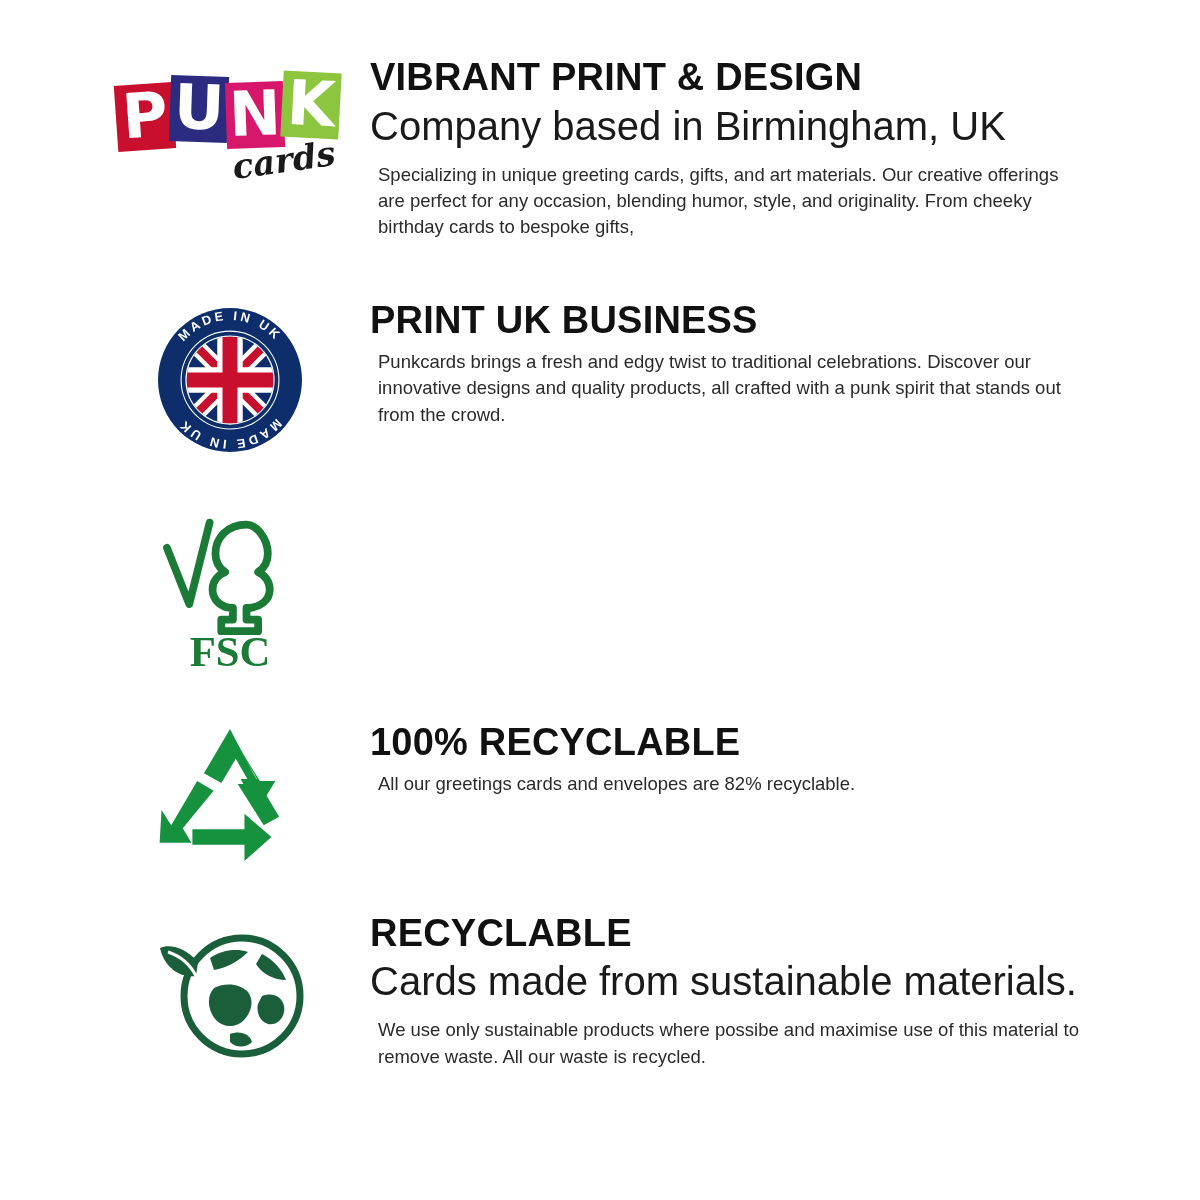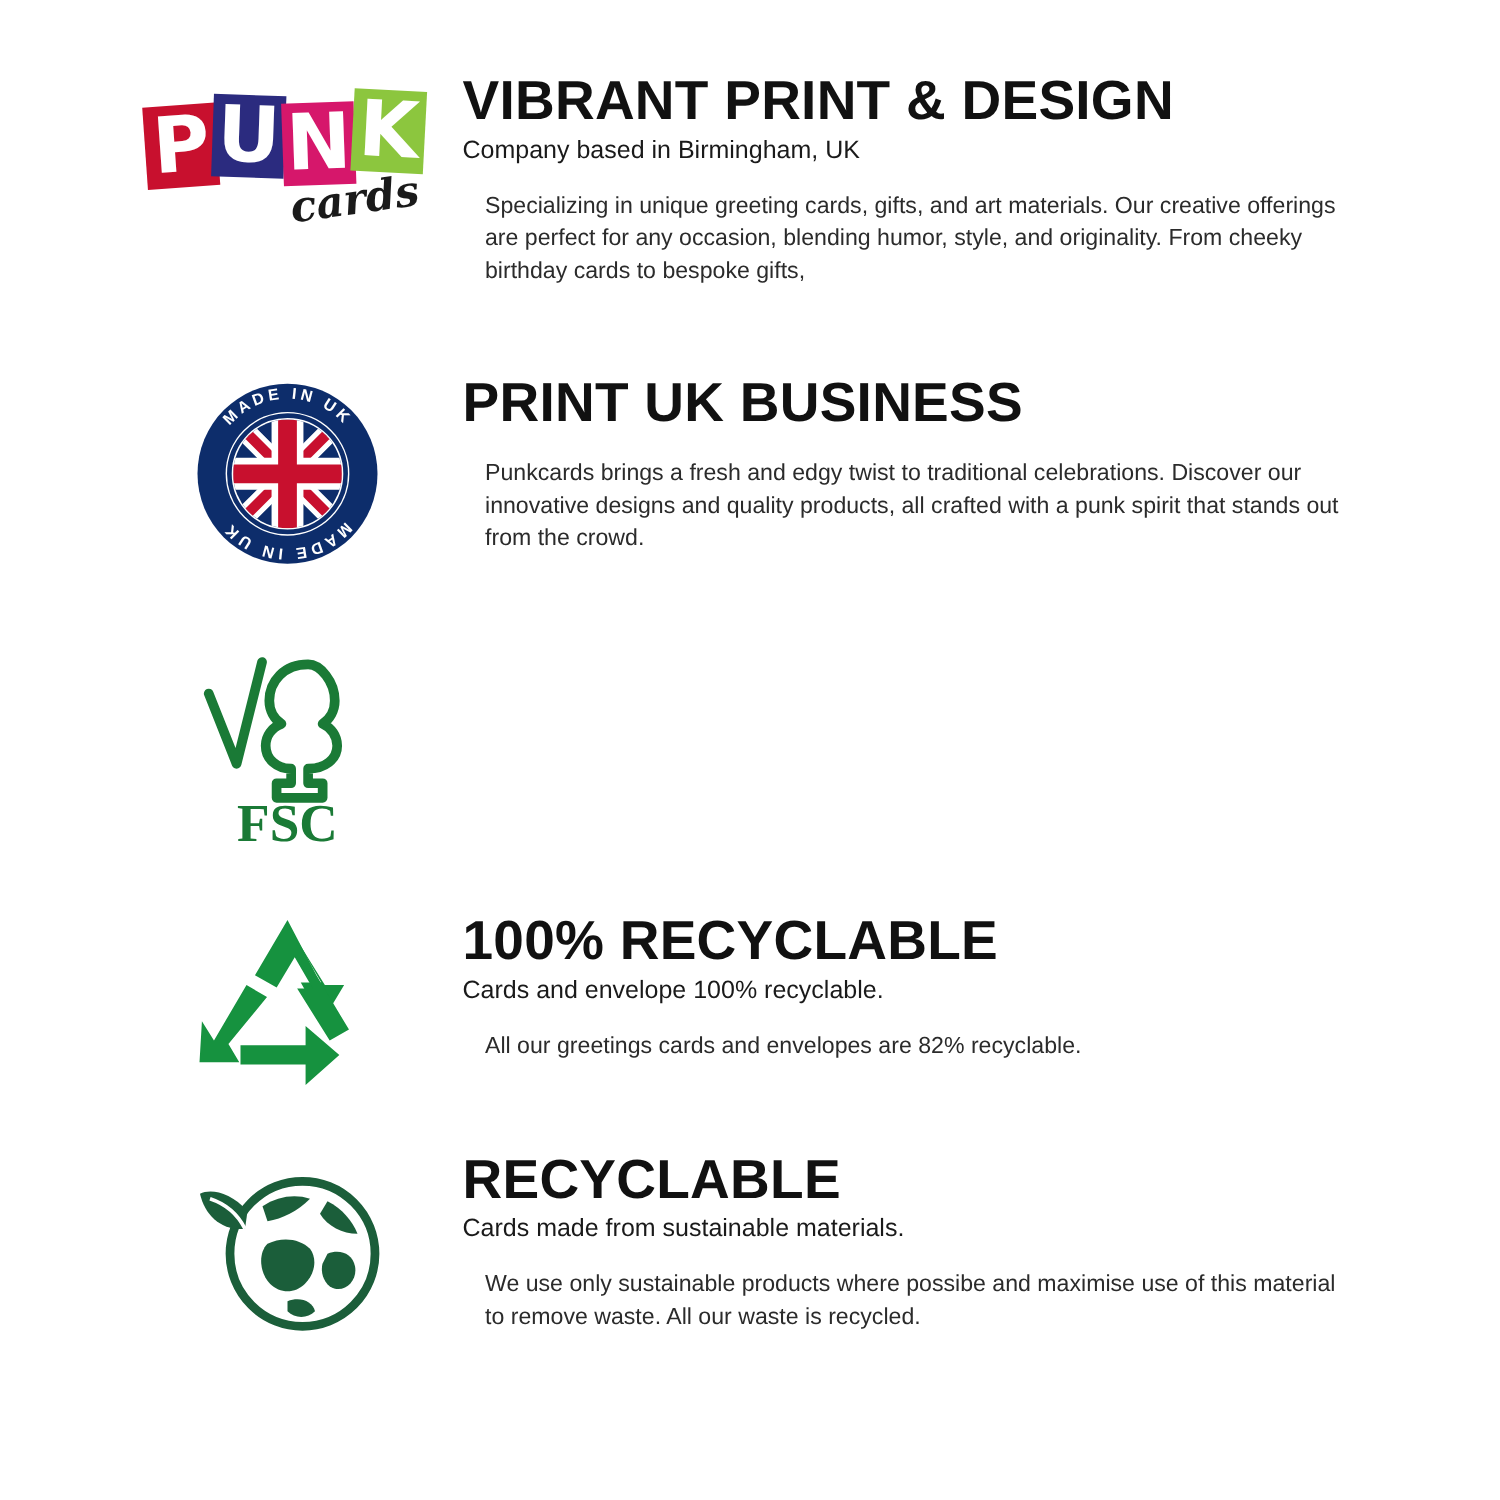--- a/index.html
+++ b/index.html
@@ -31,38 +31,38 @@
     display: flex;
     align-items: center;
     justify-content: center;
     padding-top: 10px;
   }
   .feature-text {
     flex: 1;
     padding-top: 4px;
   }
   .feature-title {
-    font-size: 44px;
+    font-size: 38px;
     font-weight: bold;
     letter-spacing: 0.2px;
     line-height: 1.12;
     margin: 0 0 4px 0;
     color: #111111;
   }
   .feature-subtitle {
-    font-size: 20px;
+    font-size: 40px;
     font-weight: normal;
     line-height: 1.18;
     margin: 0 0 12px 0;
     color: #1a1a1a;
   }
   .feature-body {
     font-size: 18.5px;
     line-height: 1.42;
-    margin: 18px;
+    margin: 8px;
     color: #2b2b2b;
     max-width: 730px;
   }
 
   
   .punk-logo {
     position: relative;
     width: 232px;
     height: 130px;
   }
@@ -179,21 +179,20 @@
           <path d="M75,6 L47,54 L64,54 L46,86 L28,56 L44,56 L75,6 Z" opacity="0"></path>
           <path d="M74,4 L46,52 L63,52 L63,82 L87,82 L87,52 L104,52 Z" opacity="0"></path>
           <path d="M75,2 L48,48 L66,58 L81,33 L96,59 L83,59 L110,102 L126,93 L99,48 L75,2 Z"></path>
           <path d="M41,56 L14,102 L4,86 L2,120 L35,120 L26,105 L58,66 Z"></path>
           <path d="M36,122 L90,122 L90,139 L118,114 L90,90 L90,106 L36,106 Z"></path>
         </g>
       </svg>
     </div>
     <div class="feature-text">
       <h2 class="feature-title">100% RECYCLABLE</h2>
-      <div class="feature-subtitle">Cards and envelope 100% recyclable.</div>
       <p class="feature-body">All our greetings cards and envelopes are 82% recyclable.</p>
     </div>
   </div>
 
   <div class="feature-row">
     <div class="feature-icon">
       <svg class="globe-wrap" viewBox="0 0 160 150">
         <circle cx="92" cy="78" r="58" fill="none" stroke="#1b5e3a" stroke-width="7"></circle>
         <g fill="#1b5e3a">
           <path d="M60,40 C72,32 86,30 98,34 C88,44 76,50 64,52 Z"></path>

